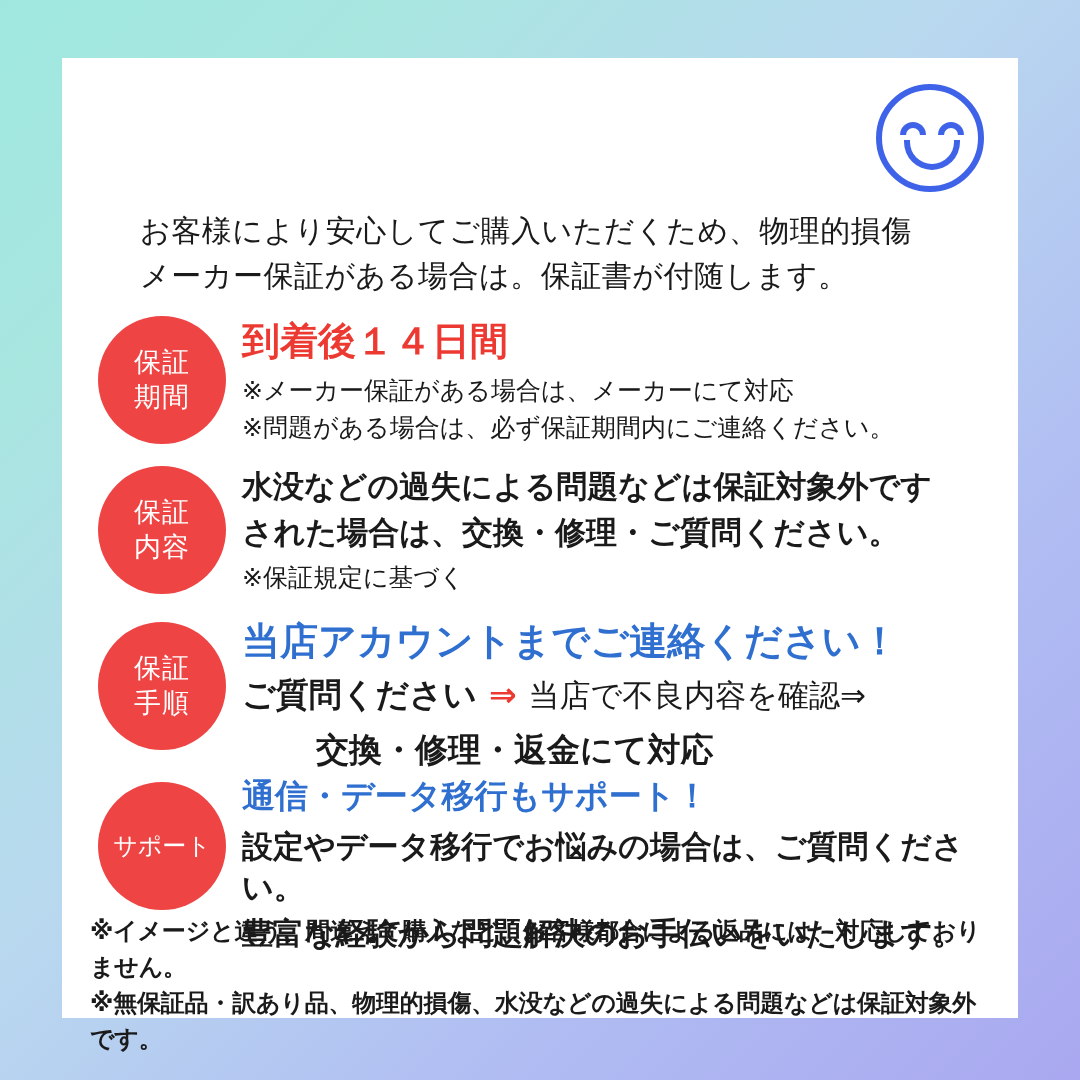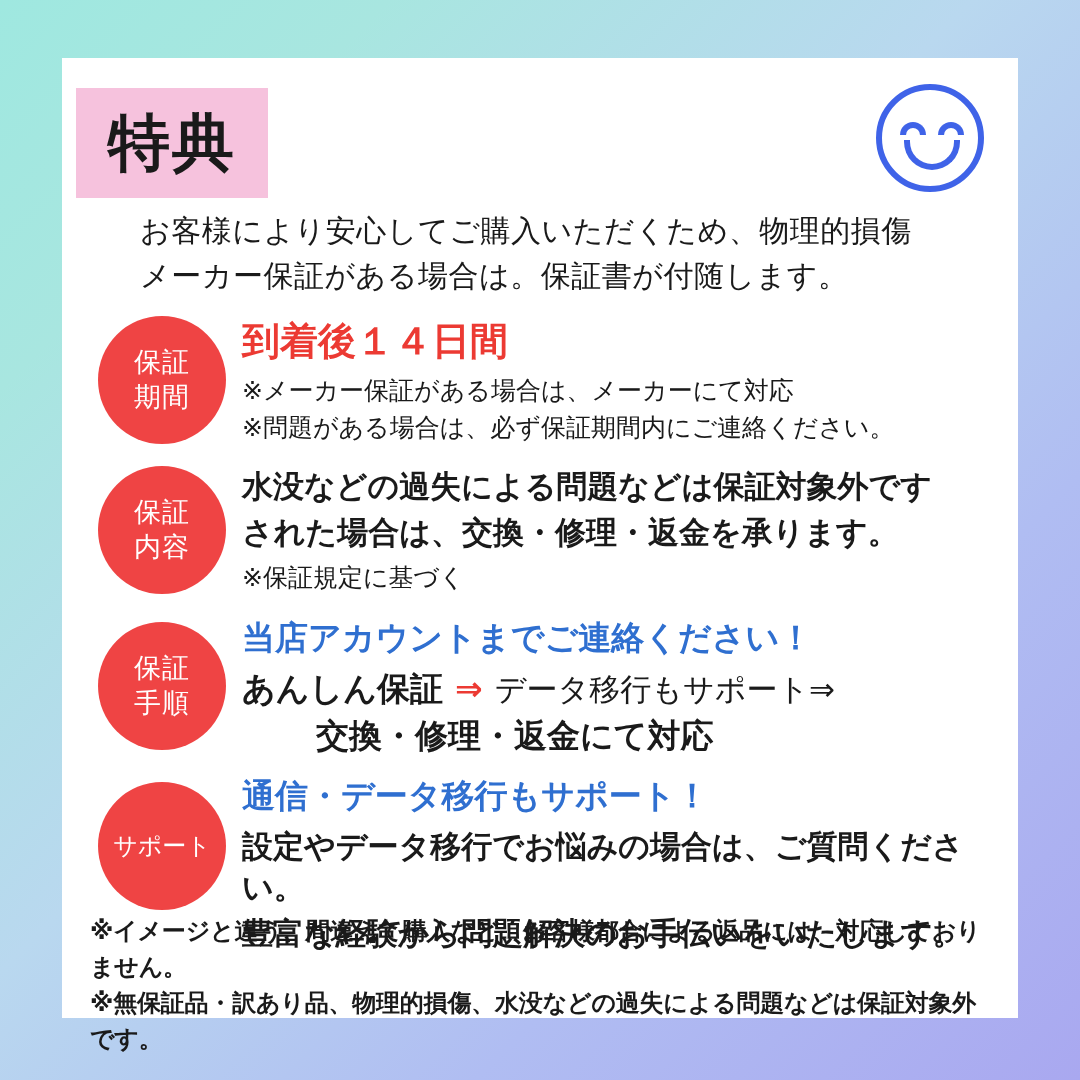--- a/index.html
+++ b/index.html
@@ -196,23 +196,20 @@
     letter-spacing: -0.2px;
   }
 </style>
 </head>
 <body>
 
 <div class="canvas">
   <div class="card">
 
     <div class="header">
-      <div class="badge">
-        <span class="badge-text">特典</span>
-      </div>
       <div class="smiley">
         <div class="smiley-circle"></div>
         <div class="eye eye-l"></div>
         <div class="eye eye-r"></div>
         <div class="mouth"></div>
       </div>
     </div>
 
     <div class="intro">
       <div>お客様により安心してご購入いただくため、物理的損傷</div>
@@ -231,38 +228,38 @@
       </div>
     </div>
 
     <div class="row" style="top:408px;">
       <div class="pill" style="top:0px;">
         <span>保証</span>
         <span>内容</span>
       </div>
       <div class="row-body" style="top:0px;">
         <div class="r-body-lg">水没などの過失による問題などは保証対象外です</div>
-        <div class="r-body-lg" style="margin-top:6px;">された場合は、交換・修理・返金を承ります。</div>
+        <div class="r-body-lg" style="margin-top:6px;">された場合は、交換・修理・ご質問ください。</div>
         <div class="r-note" style="margin-top:8px;">※保証規定に基づく</div>
       </div>
     </div>
 
     <div class="row" style="top:560px;">
       <div class="pill" style="top:4px;">
         <span>保証</span>
         <span>手順</span>
       </div>
       <div class="row-body" style="top:0px;">
-        <div class="r-head blue" style="font-size:33px;">当店アカウントまでご連絡ください！</div>
+        <div class="r-head blue" style="font-size:38px;">当店アカウントまでご連絡ください！</div>
         <div style="margin-top:10px; display:flex; align-items:baseline; gap:12px;">
-          <span class="r-body-lg" style="font-size:33px;">あんしん保証</span>
+          <span class="r-body-lg" style="font-size:33px;">ご質問ください</span>
           <span class="r-body-lg arrow" style="font-size:33px;">⇒</span>
-          <span class="r-body-md" style="font-size:31px;">データ移行もサポート⇒</span>
+          <span class="r-body-md" style="font-size:31px;">当店で不良内容を確認⇒</span>
         </div>
-        <div class="r-body-lg indent" style="margin-top:4px; font-size:33px;">交換・修理・返金にて対応</div>
+        <div class="r-body-lg indent" style="margin-top:12px; font-size:33px;">交換・修理・返金にて対応</div>
       </div>
     </div>
 
     <div class="row" style="top:718px;">
       <div class="pill pill-small" style="top:6px;">
         <span>サポート</span>
       </div>
       <div class="row-body" style="top:0px;">
         <div class="r-head blue" style="font-size:33px;">通信・データ移行もサポート！</div>
         <div class="r-body-lg" style="margin-top:10px;">設定やデータ移行でお悩みの場合は、ご質問ください。</div>

